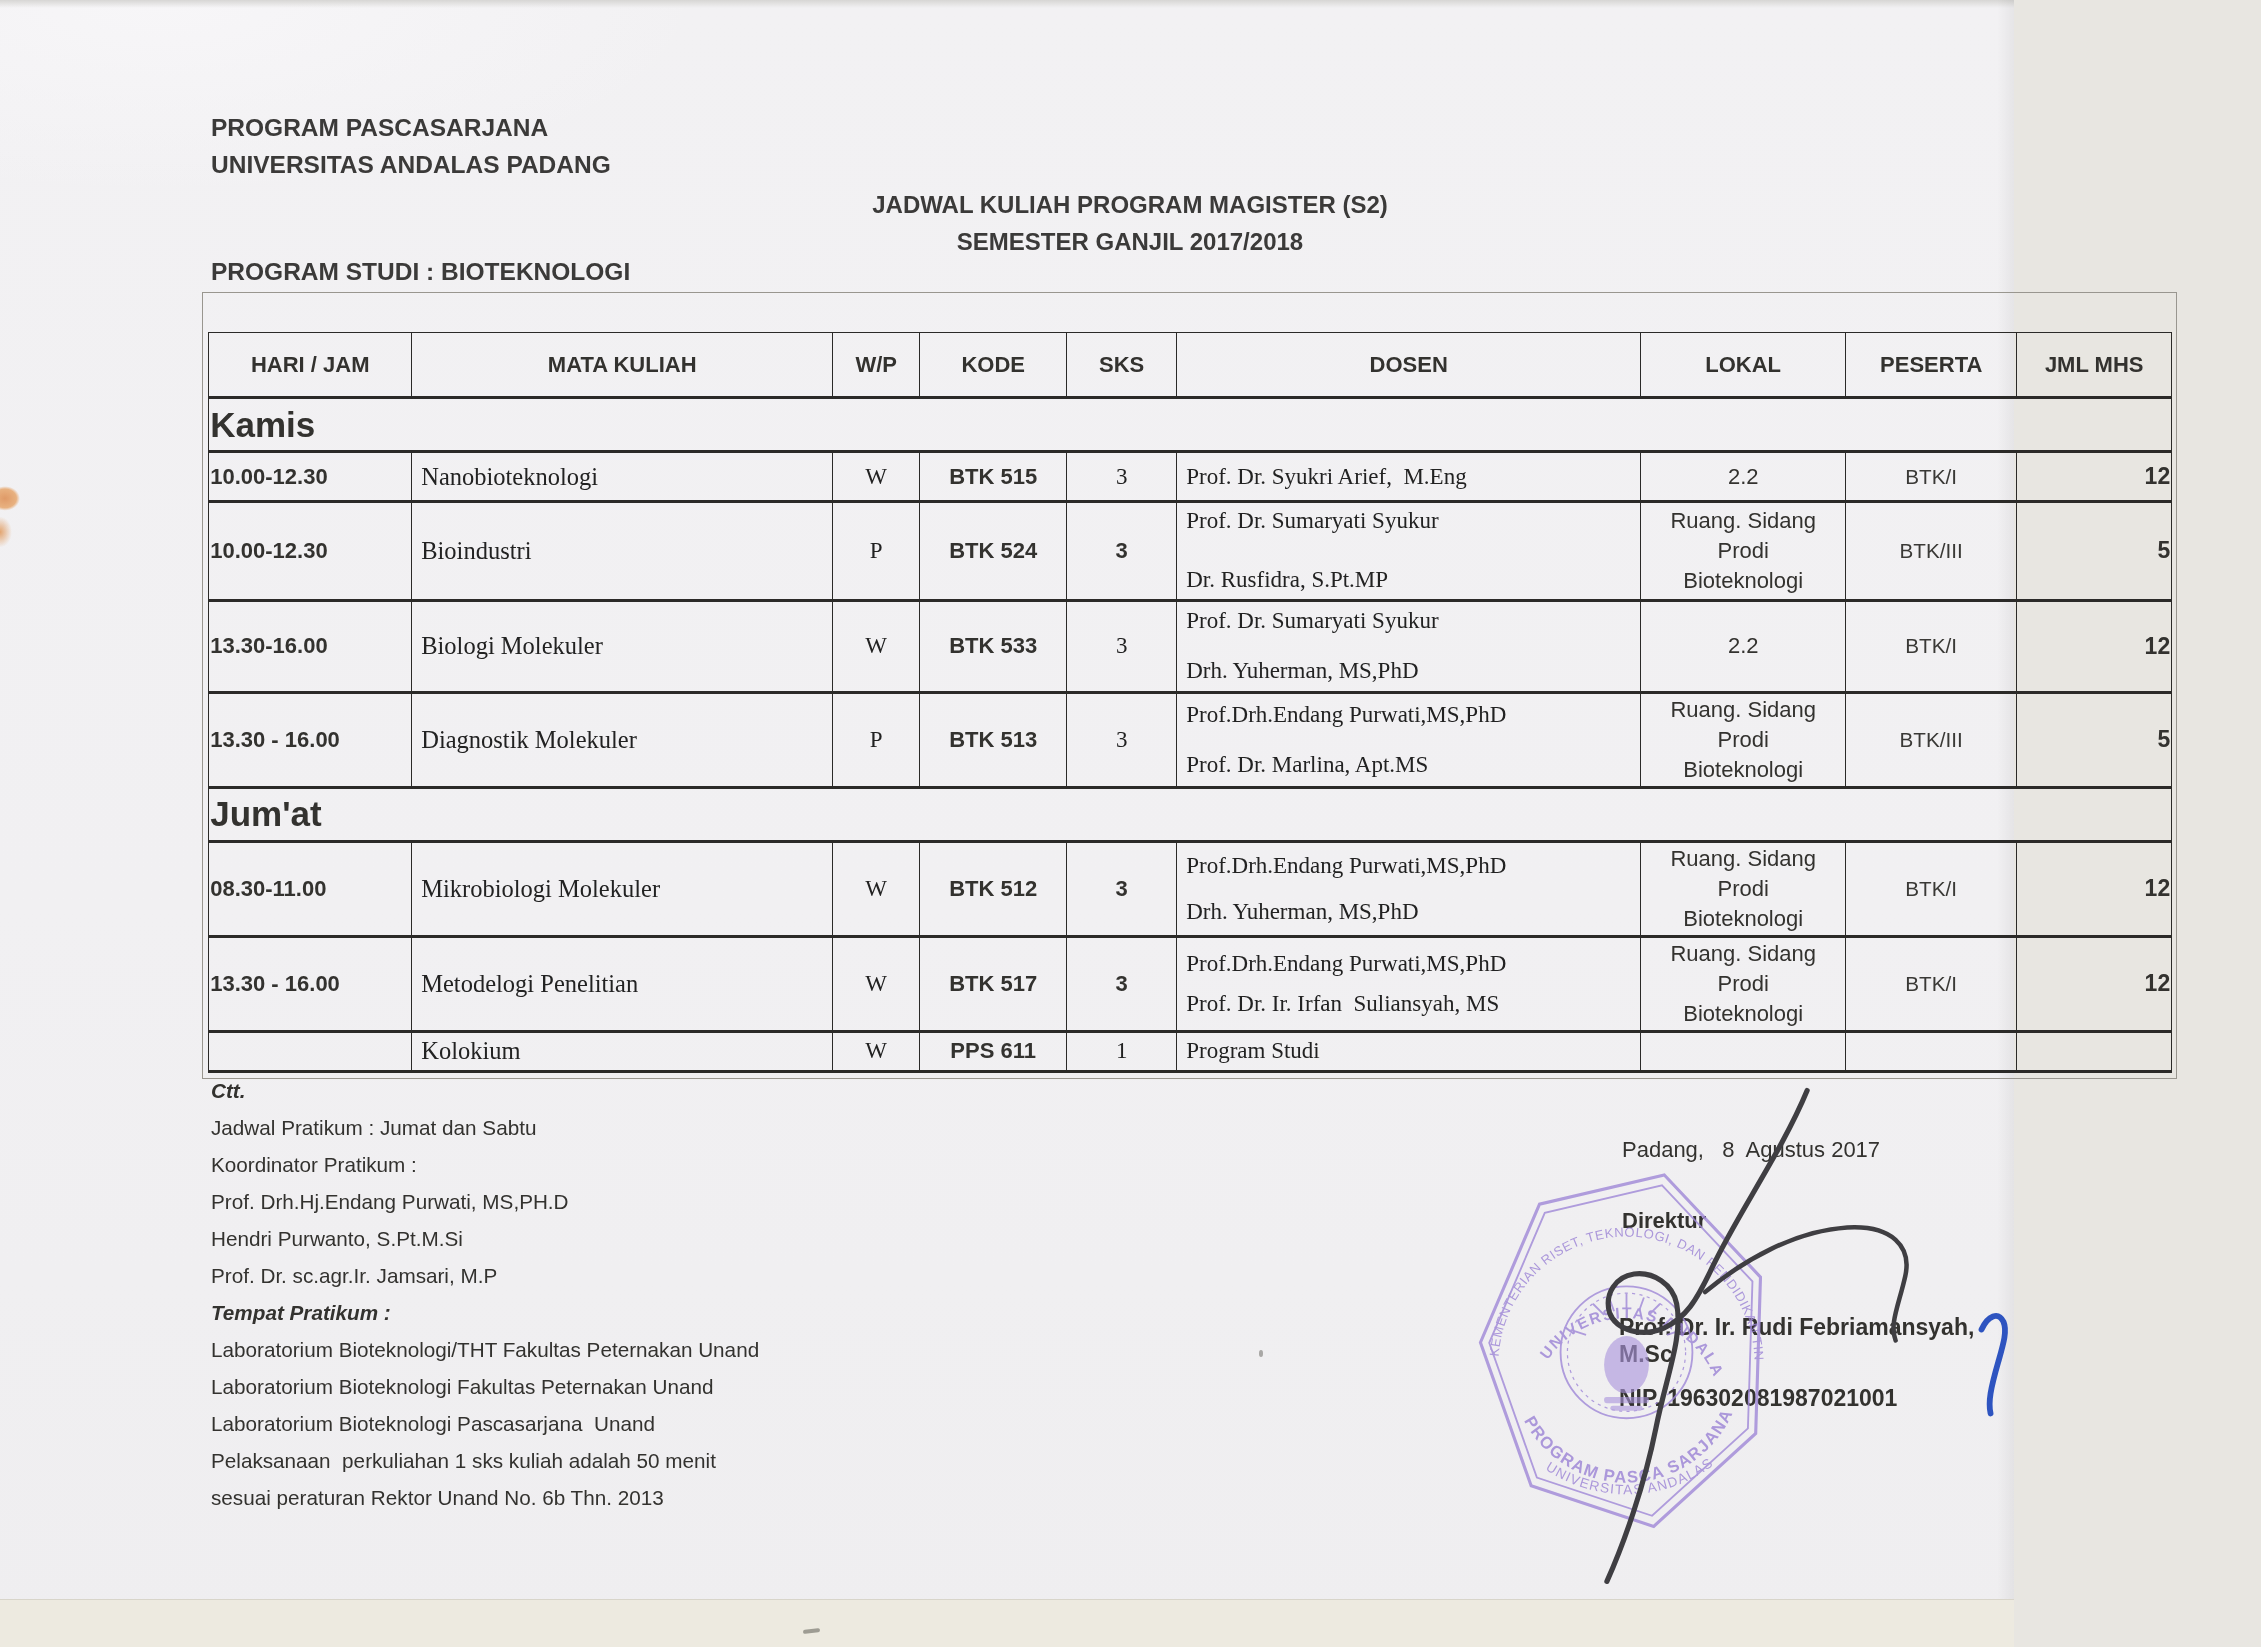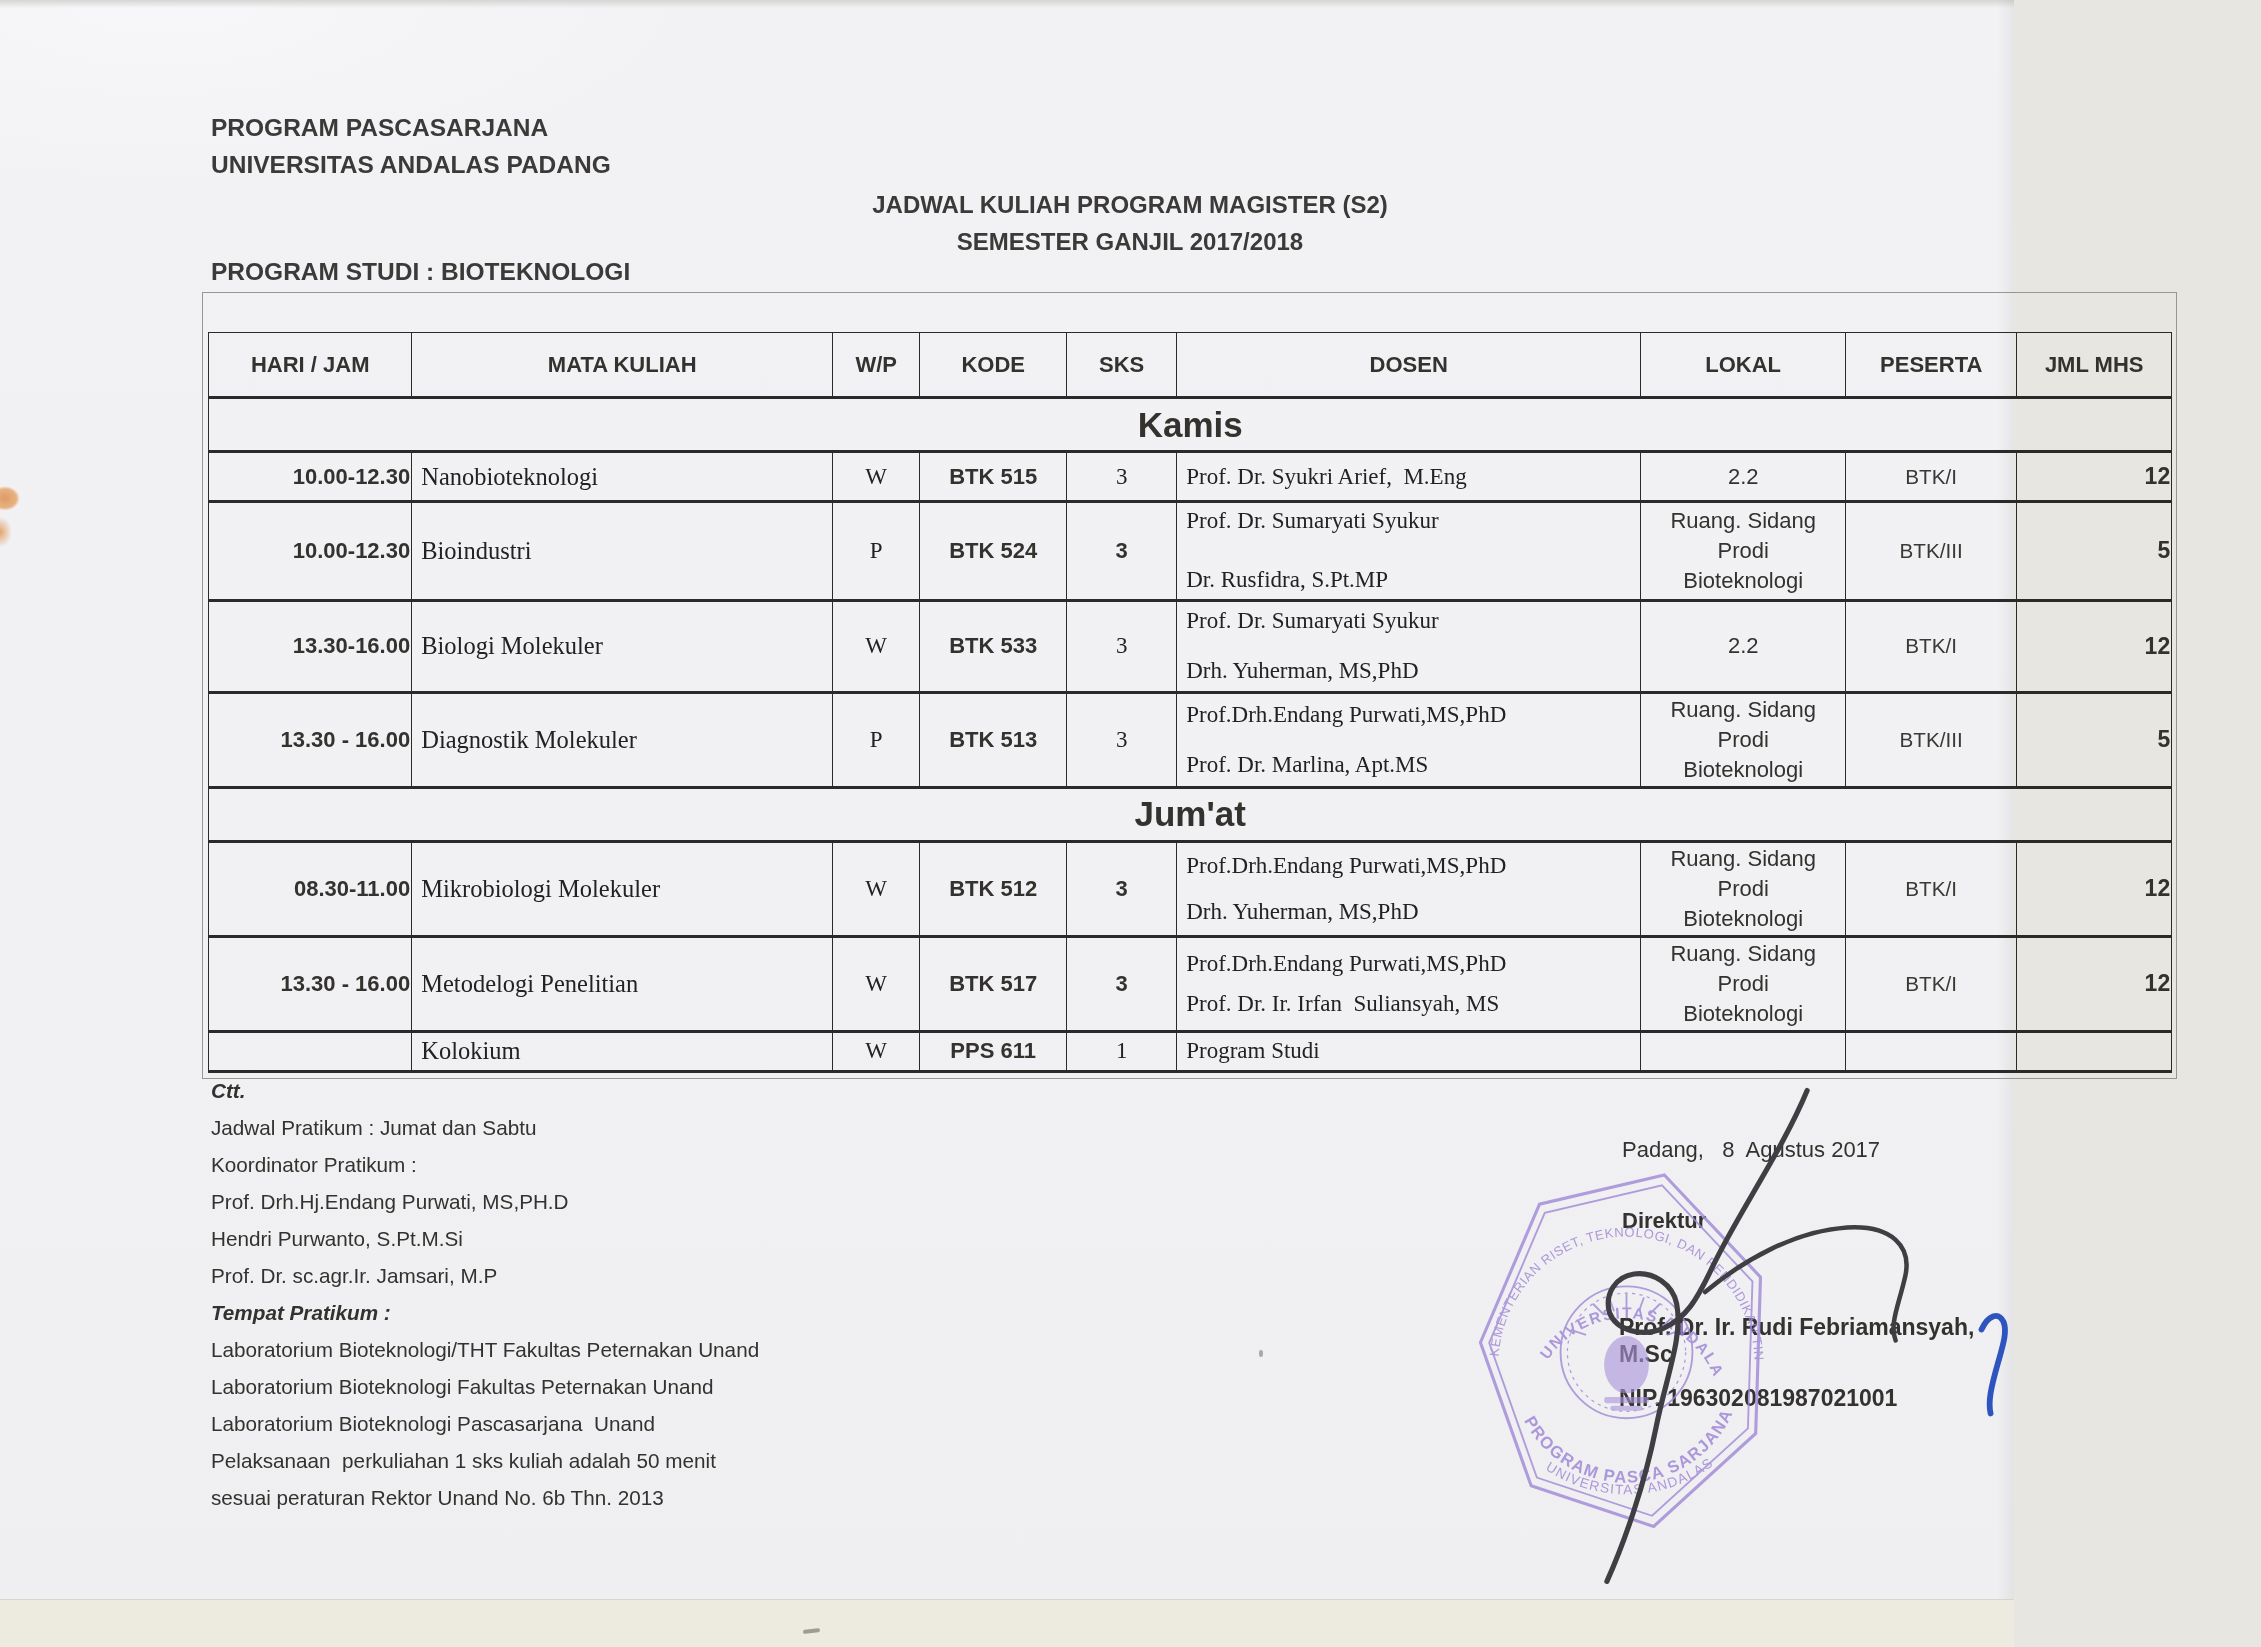--- a/index.html
+++ b/index.html
@@ -28,23 +28,23 @@
     font-weight:bold;font-size:24px;line-height:37px;color:#3b3a39;}
   .prodi{position:absolute;left:211px;top:258px;font-weight:bold;font-size:24.5px;color:#3b3a39;}
 
   
   .table-wrap{position:absolute;left:202px;top:292px;width:1963px;
     border:1.9px solid #9a9archive792;border:1.9px solid #99968f;padding:5.2px;}
   table{border-collapse:collapse;table-layout:fixed;width:100%;margin-top:34px;}
   td,th{border:1.9px solid #2b2a28;overflow:hidden;}
   th{border-bottom:3.9px solid #2b2a28;height:61px;font-size:22px;font-weight:bold;color:#33322f;}
   tr.band td{border-top:3.9px solid #2b2a28;border-bottom:3.9px solid #2b2a28;height:49px;
-    text-align:center;font-weight:bold;font-size:35px;color:#33322f;}
+    text-align:left;font-weight:bold;font-size:35px;color:#33322f;}
   tr.data td{border-top:3.2px solid #2b2a28;border-bottom:3.2px solid #2b2a28;}
-  .jam{text-align:right;font-weight:bold;font-size:22px;white-space:pre;color:#33322f;}
+  .jam{text-align:left;font-weight:bold;font-size:22px;white-space:pre;color:#33322f;}
   .mata{font-family:"Liberation Serif", serif;font-size:24.5px;padding-left:9px;color:#222;}
   .wp{text-align:center;font-family:"Liberation Serif", serif;font-size:23px;color:#222;}
   .kode{text-align:center;font-size:22px;font-weight:600;color:#33322f;}
   .sks{text-align:center;font-family:"Liberation Serif", serif;font-size:23px;color:#222;}
   .sks.b{font-family:"Liberation Sans", sans-serif;font-weight:bold;font-size:22px;color:#33322f;}
   .dosen{font-family:"Liberation Serif", serif;font-size:23px;padding:5.2px 3.9px 5.2px 9px;color:#222;}
   .dosen .stack{display:flex;flex-direction:column;justify-content:space-between;}
   .dline{white-space:pre;}
   .lokal{text-align:center;font-weight:normal;font-size:22px;line-height:30px;color:#33322f;}
   .peserta{text-align:center;font-size:20.7px;color:#3a3936;}

